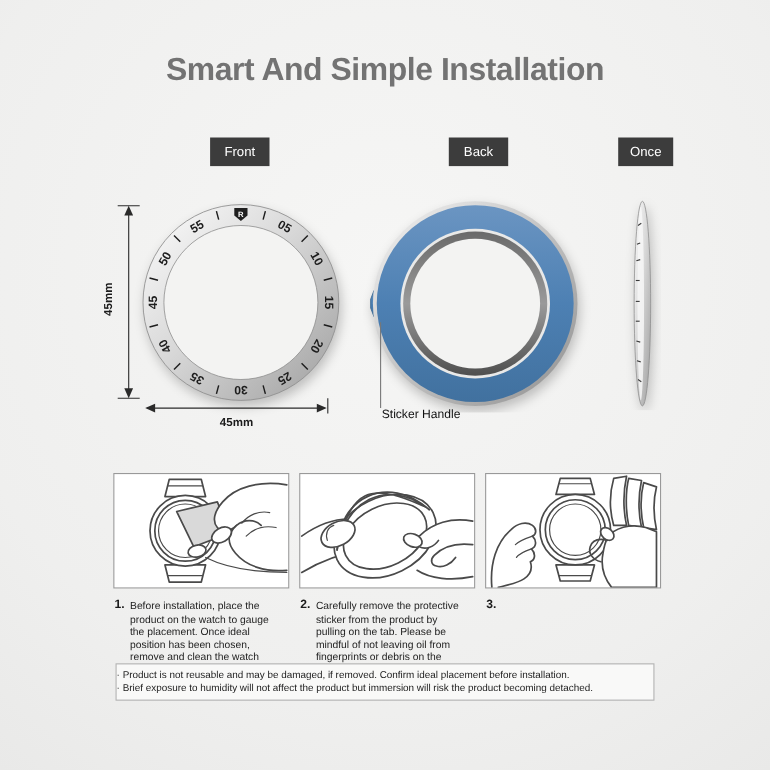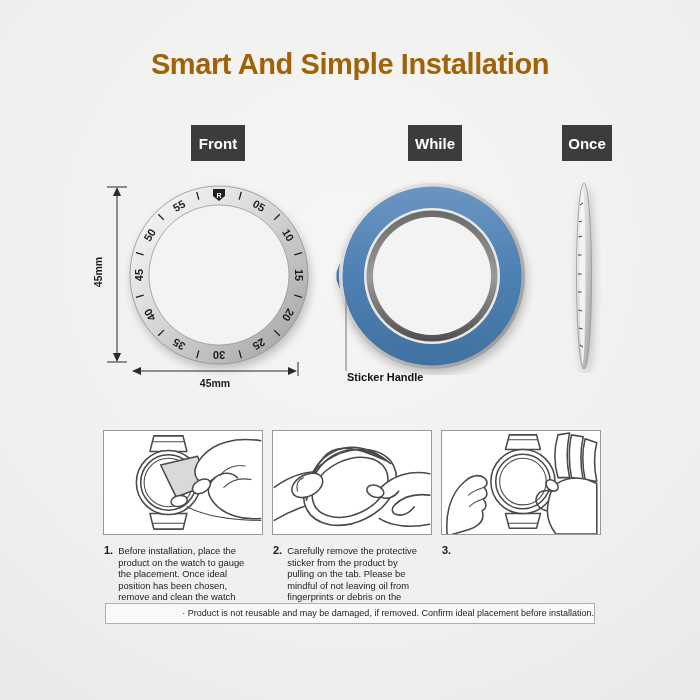--- a/index.html
+++ b/index.html
@@ -13,61 +13,61 @@
   html,body{margin:0;padding:0;}
   body{
     width:700px;height:700px;position:relative;overflow:hidden;
     font-family:"Liberation Sans", sans-serif;
     background:radial-gradient(circle at 50% 35%, #f6f6f5 0%, #efefee 70%, #e9e9e8 100%);
     color:var(--text-dark);
   }
   .abs{position:absolute;}
   .title{
     top:48px;left:0;right:0;text-align:center;
-    font-size:29px;font-weight:bold;letter-spacing:-0.4px;color:#a16207;
+    font-size:29px;font-weight:bold;letter-spacing:-0.4px;color:#737373;
   }
   .view-label{
-    height:36px;background:var(--label-bg);color:var(--label-text);
-    font-size:15px;font-weight:bold;display:flex;align-items:center;justify-content:center;
+    height:26px;background:var(--label-bg);color:var(--label-text);
+    font-size:12px;font-weight:normal;display:flex;align-items:center;justify-content:center;
   }
   svg text{font-family:"Liberation Sans", sans-serif;}
   .shadowed{filter:drop-shadow(2px 5px 5px rgba(0,0,0,0.22));}
   .dim line, .dim path{stroke:#2a2a2a;stroke-width:1;}
   .dim polygon{fill:#2a2a2a;}
   .dim text{font-size:10.5px;font-weight:bold;fill:#1c1c1c;}
   #bezel-marks text{font-size:11px;font-weight:bold;fill:#1d1d1d;}
   #bezel-marks line{stroke:#1d1d1d;stroke-width:1.3;}
-  .callout-label{font-size:11px;font-weight:bold;color:#111;}
+  .callout-label{font-size:11px;font-weight:normal;color:#111;}
   .panel{
     width:160px;height:105px;background:#ffffff;border:1px solid #999;
     box-sizing:border-box;
   }
   .art{width:100%;height:100%;display:block;}
   .art path,.art circle,.art ellipse,.art line,.art polygon{
     stroke:var(--line);stroke-width:1.6;fill:none;stroke-linecap:round;stroke-linejoin:round;
   }
   .art .fillw{fill:#ffffff;}
   .art .fillg{fill:#d9d9d9;}
   .art .thin{stroke-width:1.1;}
   .step{width:162px;display:flex;gap:5px;}
   .step-num{font-size:11px;font-weight:bold;line-height:11.6px;}
   .step-text{font-size:9.4px;line-height:11.6px;color:#1c1c1c;width:138px;}
   .notes{
     width:488px;border:1px solid #b0b0b0;background:#f9f9f8;
-    text-align:right;font-size:9px;line-height:12.4px;color:#222;
+    text-align:left;font-size:9px;line-height:12.4px;color:#222;
     padding:3px 0 4px 0;
   }
 </style>
 </head>
 <body>
 
 <div class="abs title">Smart And Simple Installation</div>
 
 <div class="abs view-label" style="left:191px;top:125px;width:54px;">Front</div>
-<div class="abs view-label" style="left:408px;top:125px;width:54px;">While</div>
+<div class="abs view-label" style="left:408px;top:125px;width:54px;">Back</div>
 <div class="abs view-label" style="left:562px;top:125px;width:50px;">Once</div>
 
 <svg class="abs" style="left:88px;top:172px;" width="235" height="222" viewBox="0 0 235 222">
   <defs>
     <linearGradient id="silver" x1="0" y1="0" x2="1" y2="1">
       <stop offset="0" stop-color="#fdfdfd"></stop>
       <stop offset="0.45" stop-color="#d8d8d8"></stop>
       <stop offset="1" stop-color="#9e9e9e"></stop>
     </linearGradient>
   </defs>
@@ -237,13 +237,14 @@
 <div class="abs step" style="left:273px;top:545px;">
   <span class="step-num">2.</span>
   <span class="step-text">Carefully remove the protective sticker from the product by pulling on the tab. Please be mindful of not leaving oil from fingerprints or debris on the adhesive.</span>
 </div>
 <div class="abs step" style="left:442px;top:545px;">
   <span class="step-num">3.</span>
 </div>
 
 <div class="abs notes" style="left:105px;top:603px;">
   <div>· Product is not reusable and may be damaged, if removed. Confirm ideal placement before installation.</div>
+  <div>· Brief exposure to humidity will not affect the product but immersion will risk the product becoming detached.</div>
 </div>
 
 </body></html>

